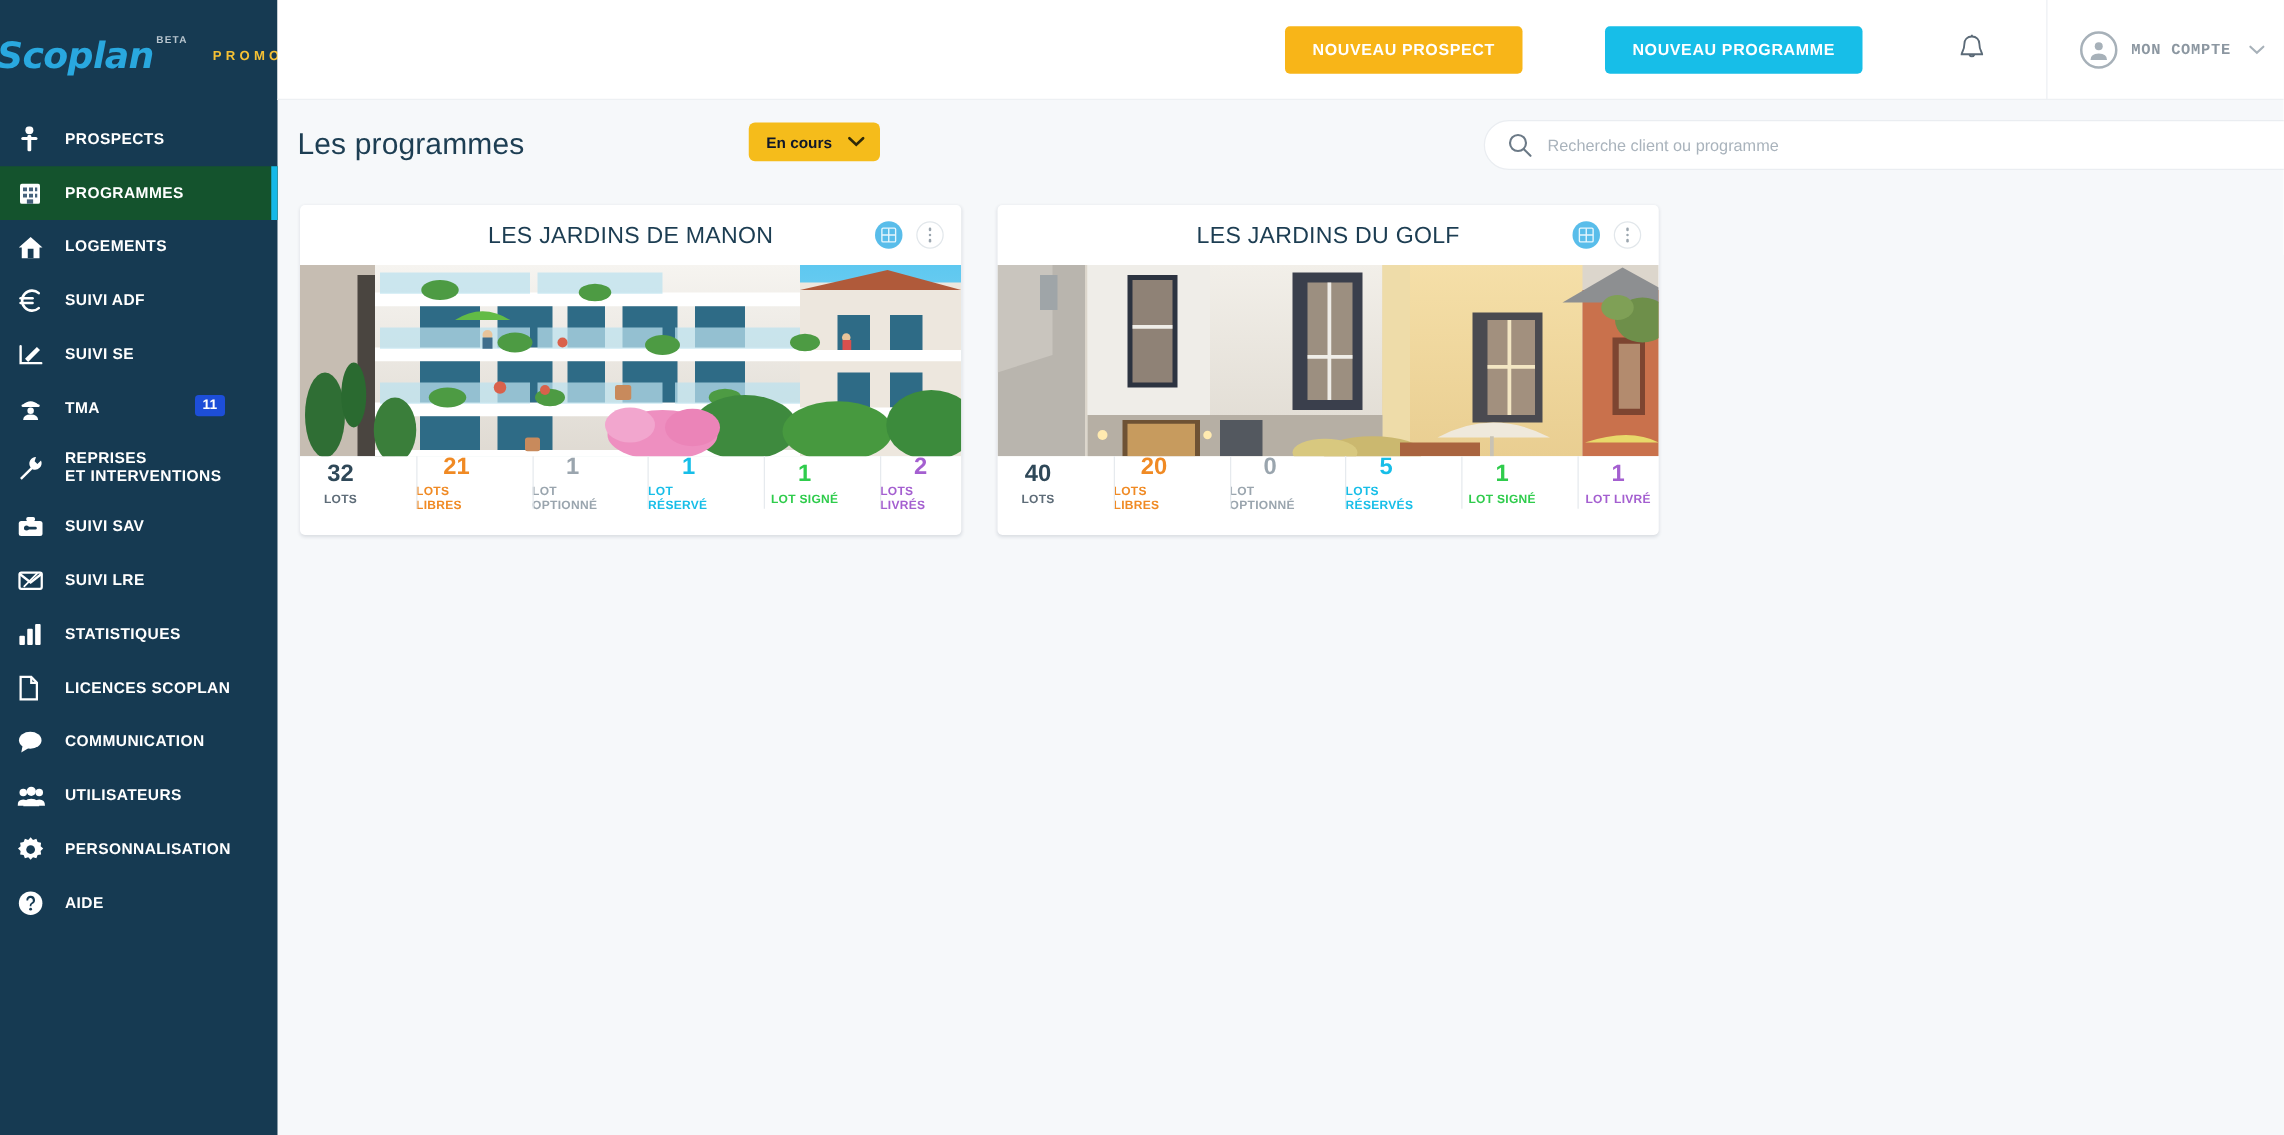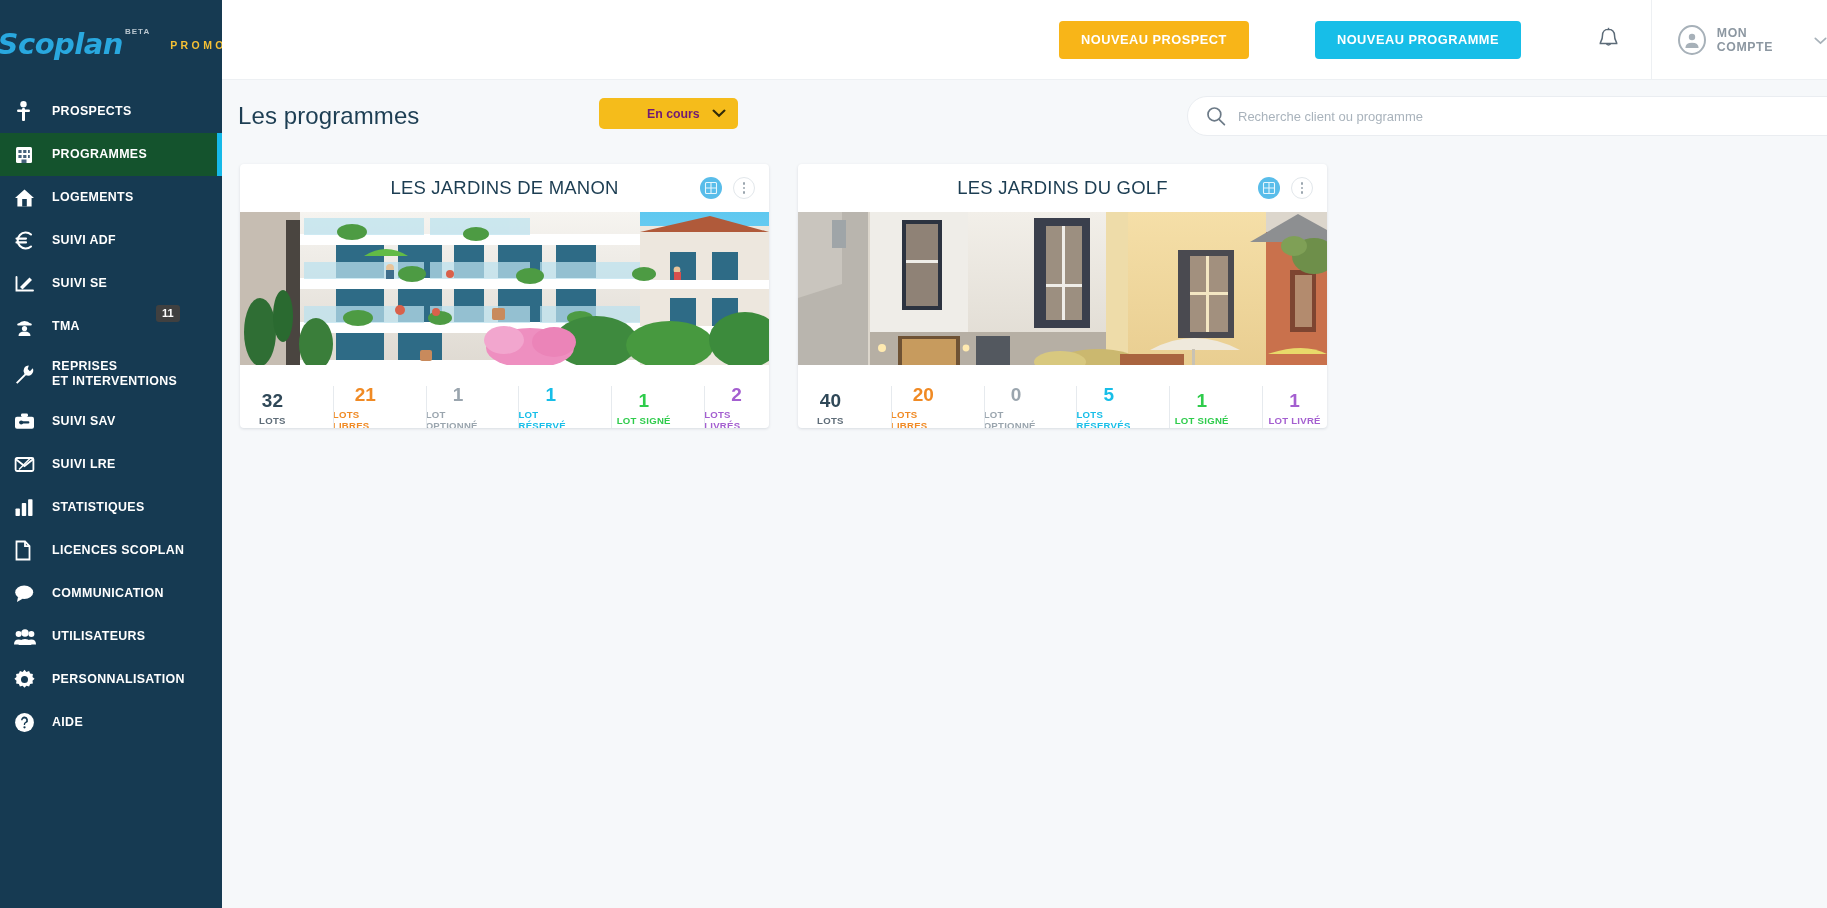--- a/index.html
+++ b/index.html
@@ -60,22 +60,22 @@
     font-size: 12.4px; color: #ffffff; font-weight: 600;
     letter-spacing: 0.35px; line-height: 15px;
     margin-left: 8px; white-space: pre-line;
   }
   .nav-item.active { background: #14532d; }
   .nav-item.active::after {
     content: ""; position: absolute; right: 0; top: 0; bottom: 0;
     width: 5px; background: #16B9E8;
   }
   .nav-badge {
-    position: absolute; left: 156px; top: 0;
-    background: #404040; color: #fff;
+    position: absolute; left: 156px; top: 11px;
+    background: #1d4ed8; color: #fff;
     font-size: 11px; font-weight: 700;
     border-radius: 3px; padding: 2px 6px 3px; line-height: 12px;
   }
 
   
   .main { flex: 1; height: 908px; display: flex; flex-direction: column; background: #F6F8FA; }
 
   .topbar {
     height: 80px; min-height: 80px; background: #ffffff;
     display: flex; align-items: center; justify-content: flex-end;
@@ -89,24 +89,25 @@
     color: #ffffff; border-radius: 4px;
     padding: 0 22px; height: 38px; line-height: 38px;
   }
   .btn-prospect { background: #F8B518; margin-right: 66px; }
   .btn-programme { background: #17BEE8; }
   .bell {
     margin-left: 74px; width: 26px; height: 28px; cursor: pointer;
     color: #5C6B78; display: flex; align-items: center; justify-content: center;
   }
   .account {
-    margin-left: 30px; width: 176px; height: 80px;
+    margin-left: 47px; width: 190px; height: 80px;
     border-left: 1px solid #EDF0F3;
     display: flex; align-items: center; padding-left: 26px;
     cursor: pointer;
+    font-family: Liberation Mono, monospace;
   }
   .avatar {
     width: 30px; height: 30px; border-radius: 50%;
     border: 2px solid #A7B1B9; color: #A7B1B9;
     display: flex; align-items: center; justify-content: center;
   }
   .account-label {
     font-size: 12.3px; font-weight: 700; color: #8C97A1;
     letter-spacing: 0.6px; margin-left: 11px;
   }
@@ -122,21 +123,21 @@
     letter-spacing: 0.1px;
   }
   .filter {
     position: absolute; left: 377px; top: 18px;
     background: #F5BC1B; color: #4A3B05;
     border-radius: 5px; height: 31px;
     display: flex; align-items: center; gap: 12px;
     padding: 0 12px 0 14px; cursor: pointer; border: none;
     font-family: "Liberation Sans", sans-serif;
   }
-  .filter-label { font-size: 12.3px; font-weight: 600; color: #701a75; margin-left: 34px; }
+  .filter-label { font-size: 12.3px; font-weight: 600; color: #0f172a; }
   .search-box {
     position: absolute; left: 965px; top: 16px;
     width: 700px; height: 40px;
     background: #ffffff; border: 1px solid #EAEDF1; border-radius: 22px;
     display: flex; align-items: center; padding: 0 18px;
   }
   .search-icon { color: #6C7A87; margin-right: 12px; display: flex; }
   .search-input {
     border: none; outline: none; flex: 1; height: 36px;
     font-size: 13px; color: #3A4A57;
@@ -173,21 +174,21 @@
   .kebab {
     width: 22px; height: 22px; border-radius: 50%;
     border: 1px solid #E2E7EB; color: #9AA5AE;
     display: flex; flex-direction: column; align-items: center; justify-content: center;
     gap: 2px; cursor: pointer;
   }
   .kebab i { width: 2.5px; height: 2.5px; border-radius: 50%; background: #9AA5AE; display: block; }
 
   .card-img { width: 100%; height: 153px; display: block; }
 
-  .stats { display: flex; height: 63px; align-items: flex-end; gap: 28px; }
+  .stats { display: flex; height: 63px; align-items: flex-start; gap: 28px; }
   .stat {
     flex: 1; display: flex; flex-direction: column;
     align-items: center; justify-content: center;
     position: relative; height: 42px;
   }
   .stat + .stat::before {
     content: ""; position: absolute; left: 0; top: 0; bottom: 0;
     width: 1px; background: #E6EAEE;
   }
   .stat-value { font-size: 19px; font-weight: 700; line-height: 23px; }

